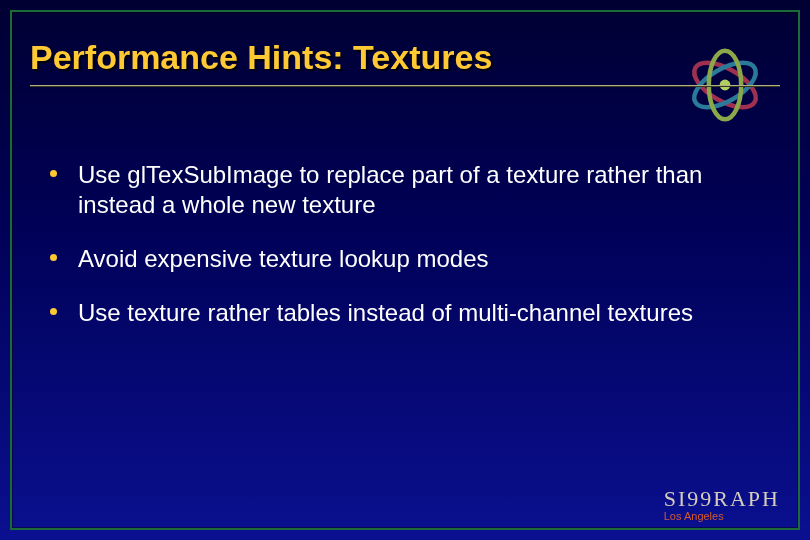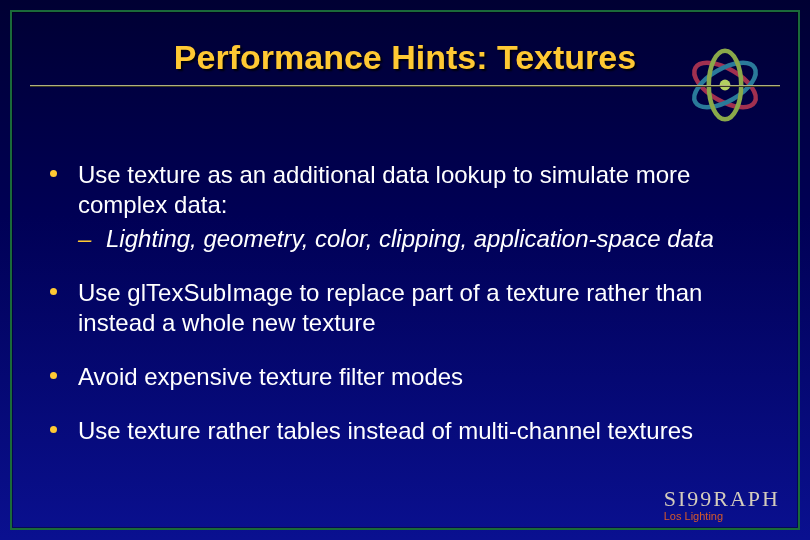--- a/index.html
+++ b/index.html
@@ -13,21 +13,20 @@
     position: absolute;
     top: 10px; left: 10px; right: 10px; bottom: 10px;
     border: 2px solid #1a6a3a;
     box-shadow: inset 0 0 0 1px rgba(0,0,0,0.4);
   }
   .header {
     position: absolute;
     top: 38px;
     left: 30px;
     right: 30px;
-    text-align: center;
   }
   .title {
     color: #ffc933;
     font-size: 34px;
     font-weight: bold;
     text-shadow: 2px 2px 2px rgba(0,0,0,0.8);
     padding-bottom: 2px;
   }
   .title-rule {
     height: 0;
@@ -109,42 +108,34 @@
   </svg>
 </div>
 
 <div class="header">
   <div class="title">Performance Hints:  Textures</div>
   <div class="title-rule"></div>
 </div>
 
 <div class="content">
 
-  <div class="bullet">
-    <span class="dot"></span>
-    <span>Use texture as an additional data lookup to simulate more complex data:</span>
-    <div class="sub">
-      <span class="dash">–</span>
-      <span>Lighting, geometry, color, clipping, application-space data</span>
-    </div>
-  </div>
 
   <div class="bullet">
     <span class="dot"></span>
     <span>Use glTexSubImage to replace part of a texture rather than instead a whole new texture</span>
   </div>
 
   <div class="bullet">
     <span class="dot"></span>
-    <span>Avoid expensive texture filter modes</span>
+    <span>Avoid expensive texture lookup modes</span>
   </div>
 
   <div class="bullet">
     <span class="dot"></span>
     <span>Use texture rather tables instead of multi-channel textures</span>
   </div>
 
 </div>
 
 <div class="footer">
   <div class="footer-brand">SI99RAPH</div>
-  <div class="footer-loc">Los Lighting</div>
+  <div class="footer-loc">Los Angeles</div>
 </div>
 
 </body></html>

